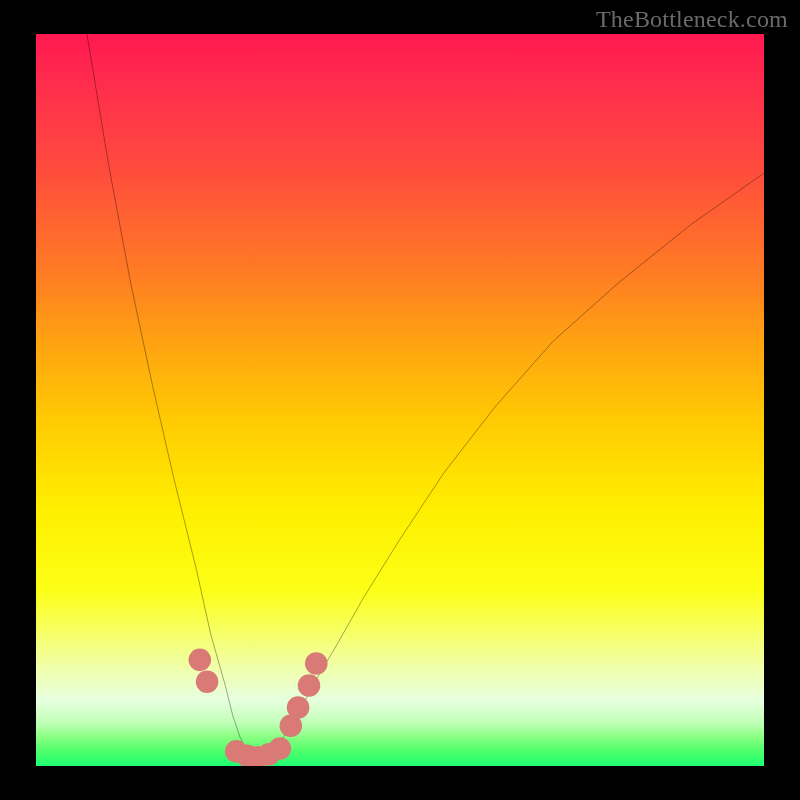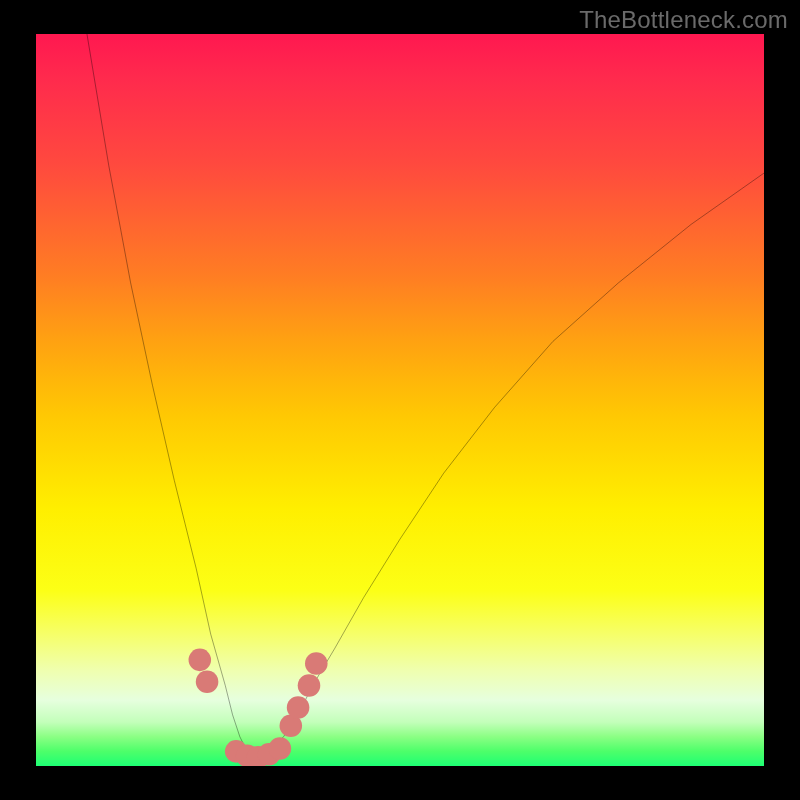--- a/index.html
+++ b/index.html
@@ -11,20 +11,21 @@
     overflow: hidden;
     font-family: Arial, Helvetica, sans-serif;
   }
   .frame {
     position: absolute;
     top: 0;
     left: 0;
     width: 800px;
     height: 800px;
     background: #000;
+    font-family: Liberation Serif, serif;
   }
   .plot-area {
     position: absolute;
     top: 34px;
     left: 36px;
     width: 728px;
     height: 732px;
     
     background: linear-gradient(
       to bottom,

